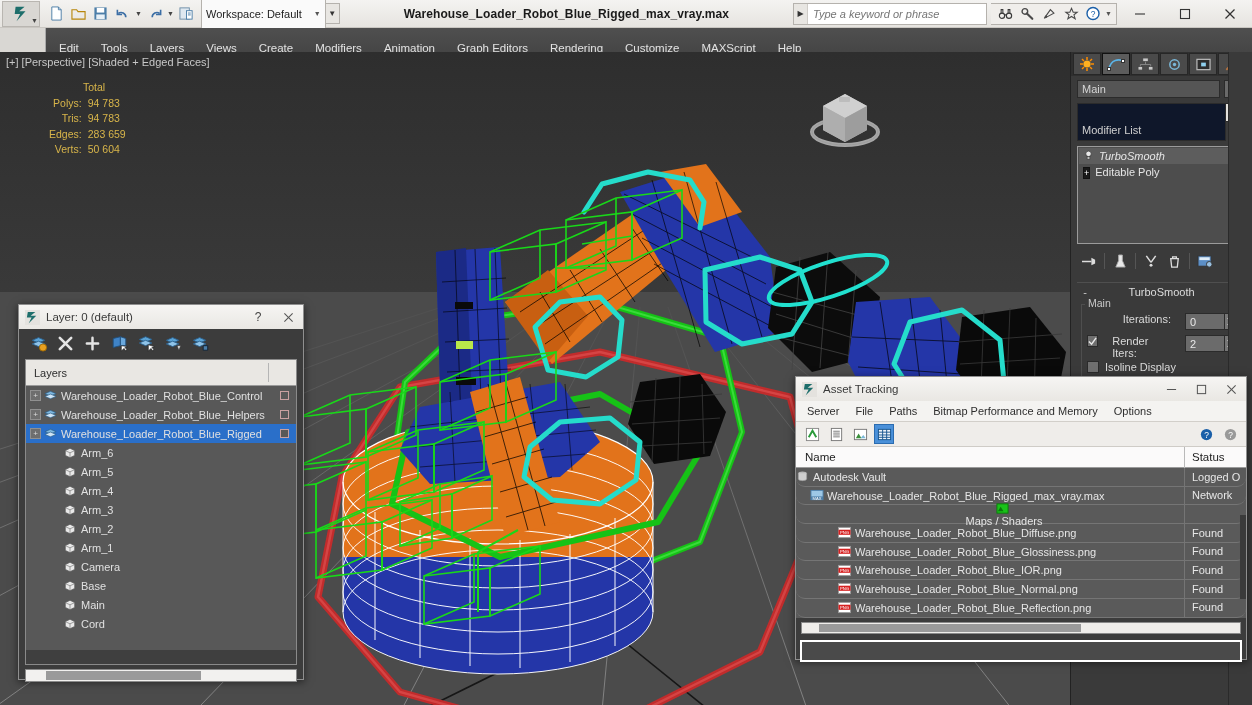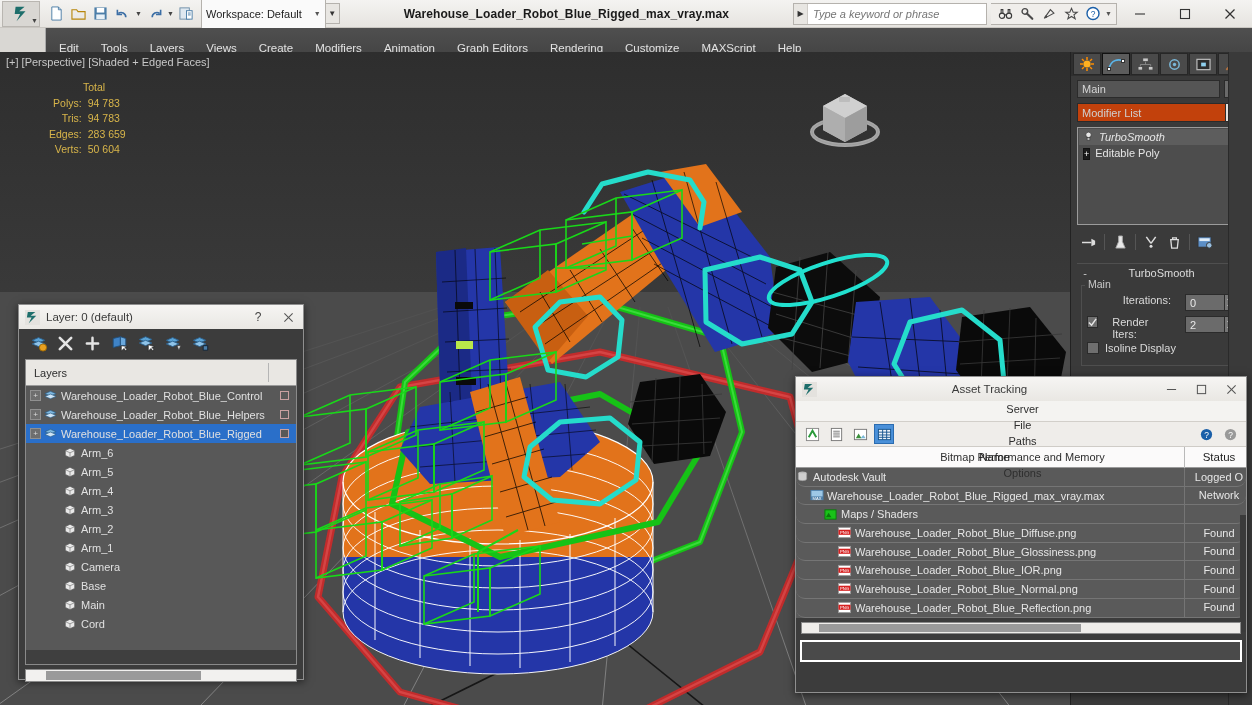--- a/index.html
+++ b/index.html
@@ -79,22 +79,22 @@
   .cp-tabs { display:flex; height:24px; background:#2f2f2f; padding:1px 2px; gap:1px; }
   .cp-tab { width:28px; height:22px; background:#4a4a4a; border:1px solid #272727;
     display:flex; align-items:center; justify-content:center; cursor:pointer; }
   .cp-tab.active { background:#5c5c5c; border-color:#111; }
   .cp-body { padding:4px 6px; }
   .namerow { display:flex; gap:4px; margin-bottom:5px; }
   .namefield { flex:1; height:18px; background:#555; border:1px solid #2b2b2b;
     color:#d5d5d5; font-size:11px; padding:1px 4px; line-height:15px; }
   .colorswatch { width:22px; height:18px; background:#6a6a6a; border:1px solid #2b2b2b; cursor:pointer; }
   .modlistrow { display:flex; margin-bottom:5px; }
-  .modlist { flex:1; height:19px; background:#c2410c; border:1px solid #2b2b2b;
-    color:#d0d0d0; font-size:11px; padding:1px 4px; line-height:16px; }
+  .modlist { flex:1; height:19px; background:#0f172a; border:1px solid #2b2b2b;
+    color:#d0d0d0; font-size:11px; padding:18px 4px; line-height:16px; }
   .modlist-dd { width:20px; height:19px; background:#e3e1dd; border:1px solid #2b2b2b;
     border-left:none; display:flex; align-items:center; justify-content:center;
     font-size:8px; color:#333; cursor:pointer; }
   .stack { height:98px; background:#4d4d4d; border:1px solid #9b9b9b; padding:1px; }
   .stackitem { display:flex; align-items:center; gap:5px; height:16px; padding-left:4px;
     font-size:11px; color:#e6e6e6; cursor:pointer; }
   .stackitem.sel { background:#5d5d5d; }
   .stackitem.it { font-style:italic; }
   .bulbicon { width:11px; height:11px; }
   .plusicon { width:11px; height:11px; background:#1a1a1a; border:1px solid #111;
@@ -174,43 +174,43 @@
   .lbox { width:9px; height:9px; border:1px solid #c9a0a0; background:#585858; }
   .lrow.child { padding-left:38px; }
   .lrow.child .oicon { width:12px; height:12px; margin-right:5px; flex:0 0 12px; }
   .lfoot { position:absolute; left:0; right:0; bottom:0; height:14px; background:#3f3f3f; }
   .lscroll { margin:4px 6px 0 6px; height:13px; background:#f2f1ef; border:1px solid #8a8a8a;
     position:relative; }
   .lscroll .thumb { position:absolute; left:20px; top:1px; width:155px; height:9px;
     background:#9a9a9a; cursor:pointer; }
 
   
-  #assetdlg { left:795px; top:376px; width:452px; height:317px;text-align:center; }
+  #assetdlg { left:795px; top:376px; width:452px; height:284px; }
   .amenu { height:21px; background:#f4f3f1; display:flex; align-items:center;
-    border-bottom:1px solid #d2cfca; padding-left:3px;flex-direction:column; }
+    border-bottom:1px solid #d2cfca; padding-left:3px; }
   .amenu span { font-size:11px; color:#2e2e2e; padding:2px 8px; cursor:pointer; }
   .atb { height:25px; background:#efedea; display:flex; align-items:center; gap:4px;
     padding:0 6px; border-bottom:1px solid #cfccc7; }
   .atbtn { width:20px; height:20px; display:flex; align-items:center; justify-content:center;
     cursor:pointer; border:1px solid transparent; }
   .atbtn.on { background:#4a90d9; border-color:#2b6cb0; }
   .atb .sp { flex:1; }
   .ahead { height:21px; background:#fbfafa; display:flex; align-items:center;
     border-bottom:1px solid #9a9a9a; }
   .ahead .n { flex:1; padding-left:9px; font-size:11.5px; color:#222; }
   .ahead .s { width:62px; padding-left:7px; font-size:11.5px; color:#222;
     border-left:1px solid #b9b9b9; height:21px; line-height:21px; }
   .alist { background:#5a5a5a; }
   .arow { height:18.7px; display:flex; align-items:center; border-bottom:1px solid #757575;
     font-size:11px; color:#e6e6e6; cursor:pointer;border-radius:9px; }
   .arow .an { flex:1; display:flex; align-items:center; overflow:hidden; white-space:nowrap; }
   .arow .as { width:62px; padding-left:7px; border-left:1px solid #757575; height:18.7px;
     line-height:18.7px; overflow:hidden; white-space:nowrap; }
   .arow .ai { width:13px; height:13px; flex:0 0 13px; margin-right:4px; }
-  .ind1 { padding-left:14px; } .ind2 { padding-left:28px; }
+  .ind1 { padding-left:14px; } .ind2 { padding-left:28px;flex-direction:column; }
   .ind3 { padding-left:42px; }
   .ahscroll { margin:4px 5px 0 5px; height:12px; background:#efedea; border:1px solid #8a8a8a;
     position:relative; }
   .ahscroll .thumb { position:absolute; left:17px; top:1px; width:262px; height:8px;
     background:#9a9a9a; }
   .astatus { margin:6px 4px 0 4px; height:22px; background:#4a4a4a; border:2px solid #fff; }
   .avscroll { position:absolute; right:0; top:138px; width:6px; bottom:60px; background:#3a3a3a; }
 </style>
 </head>
 <body>

